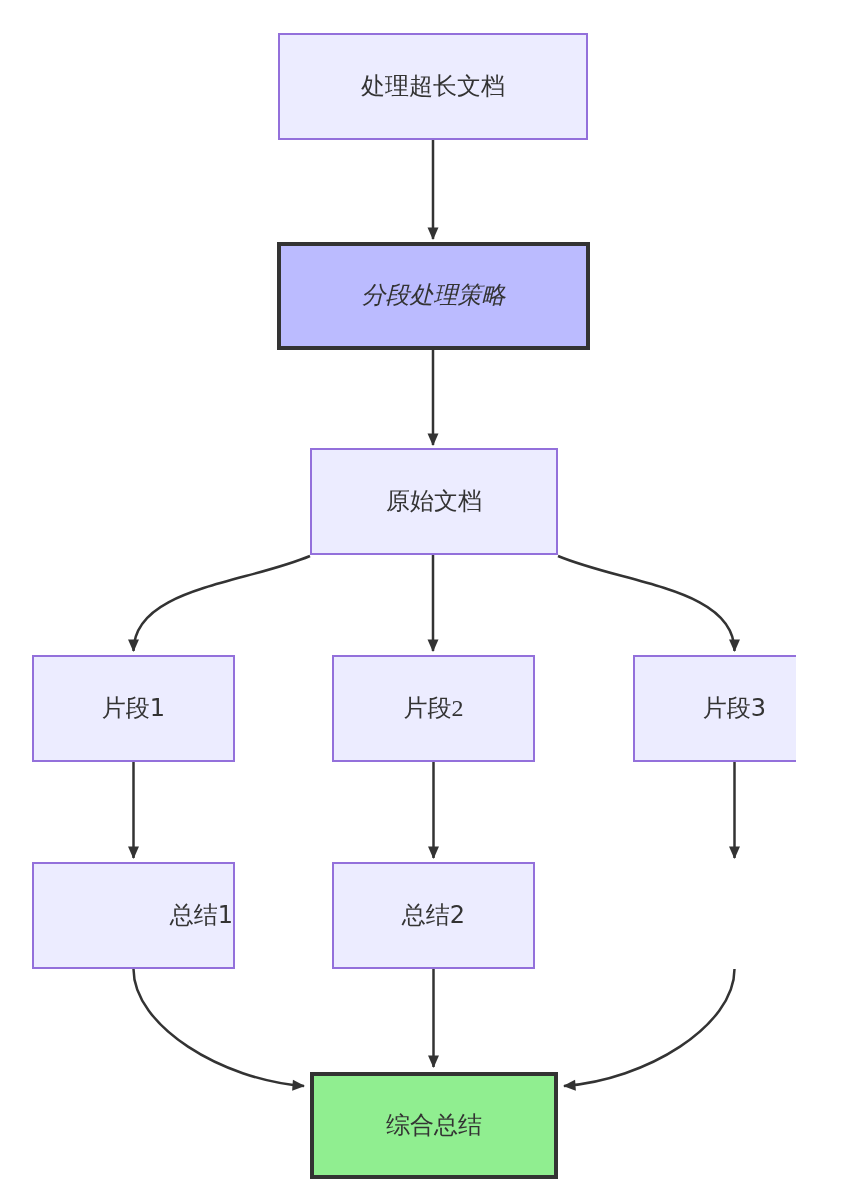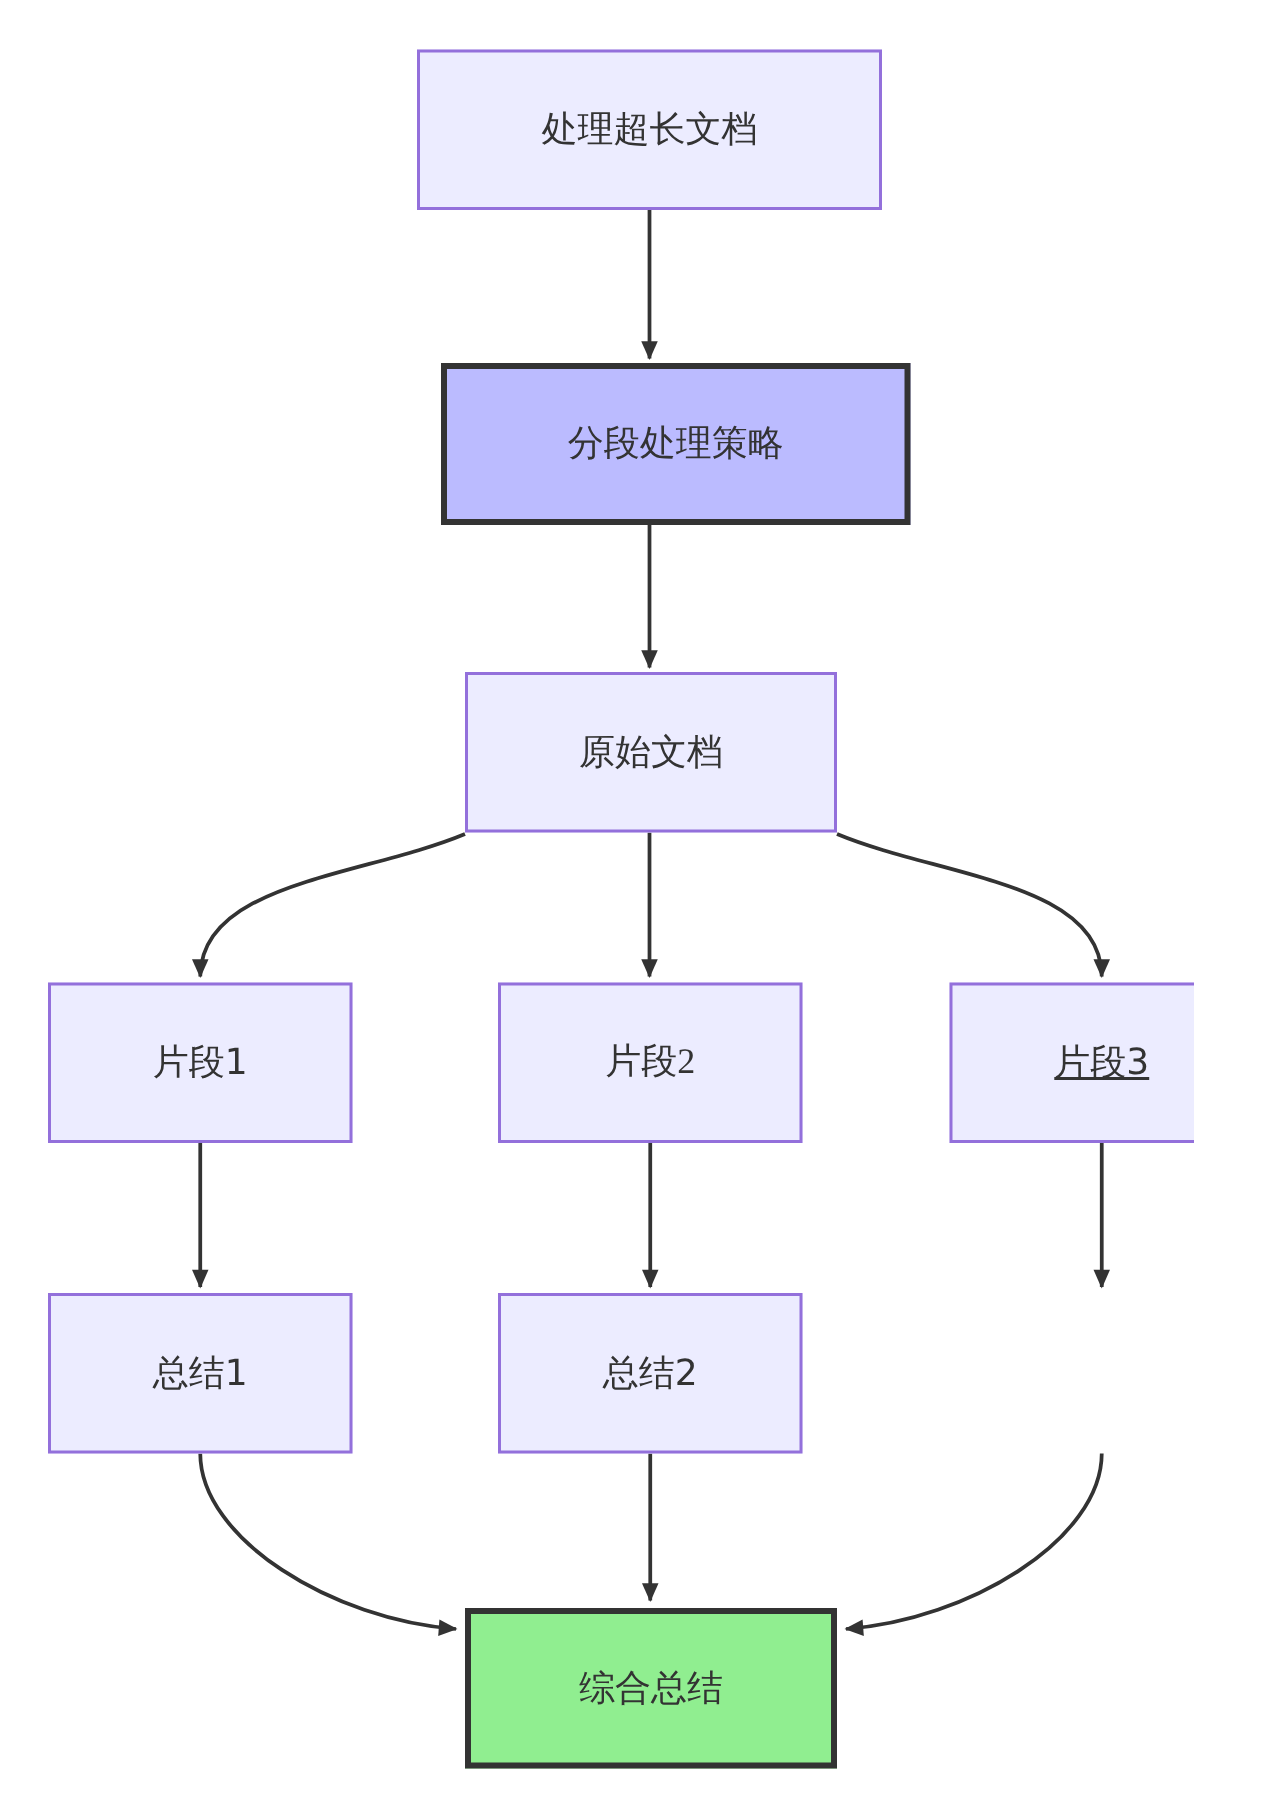--- a/index.html
+++ b/index.html
@@ -74,41 +74,41 @@
     <path class="edge" d="M734.5,762 V858" marker-end="url(#arrow)"></path>
     <path class="edge" d="M133.5,969 C133.5,1026 222,1080 304,1086" marker-end="url(#arrow)"></path>
     <path class="edge" d="M433.5,969 V1067" marker-end="url(#arrow)"></path>
     <path class="edge" d="M734.5,969 C734.5,1026 646,1080 564,1086" marker-end="url(#arrow)"></path>
   </svg>
 
   <div class="node" style="left:278px; top:33px; width:310px; height:107px;">
     <span>处理超长文档</span>
   </div>
 
-  <div class="node highlight" style="left:294px; top:242px; width:313px; height:108px;">
+  <div class="node highlight" style="left:277px; top:242px; width:313px; height:108px;font-style:italic;">
     <span>分段处理策略</span>
   </div>
 
   <div class="node" style="left:310px; top:448px; width:248px; height:107px;">
     <span>原始文档</span>
   </div>
 
   <div class="node" style="left:32px; top:655px; width:203px; height:107px;">
     <span>片段1</span>
   </div>
 
   <div class="node" style="left:332px; top:655px; width:203px; height:107px;font-family:Liberation Serif, serif;">
     <span>片段2</span>
   </div>
 
-  <div class="node" style="left:633px; top:655px; width:203px; height:107px;text-decoration:underline;">
+  <div class="node" style="left:633px; top:655px; width:203px; height:107px;">
     <span>片段3</span>
   </div>
 
-  <div class="node" style="left:32px; top:862px; width:203px; height:107px;">
+  <div class="node" style="left:32px; top:862px; width:203px; height:107px;justify-content:flex-end;">
     <span>总结1</span>
   </div>
 
   <div class="node" style="left:332px; top:862px; width:203px; height:107px;">
     <span>总结2</span>
   </div>
 
 
   <div class="node success" style="left:310px; top:1072px; width:248px; height:107px;">
     <span>综合总结</span>

